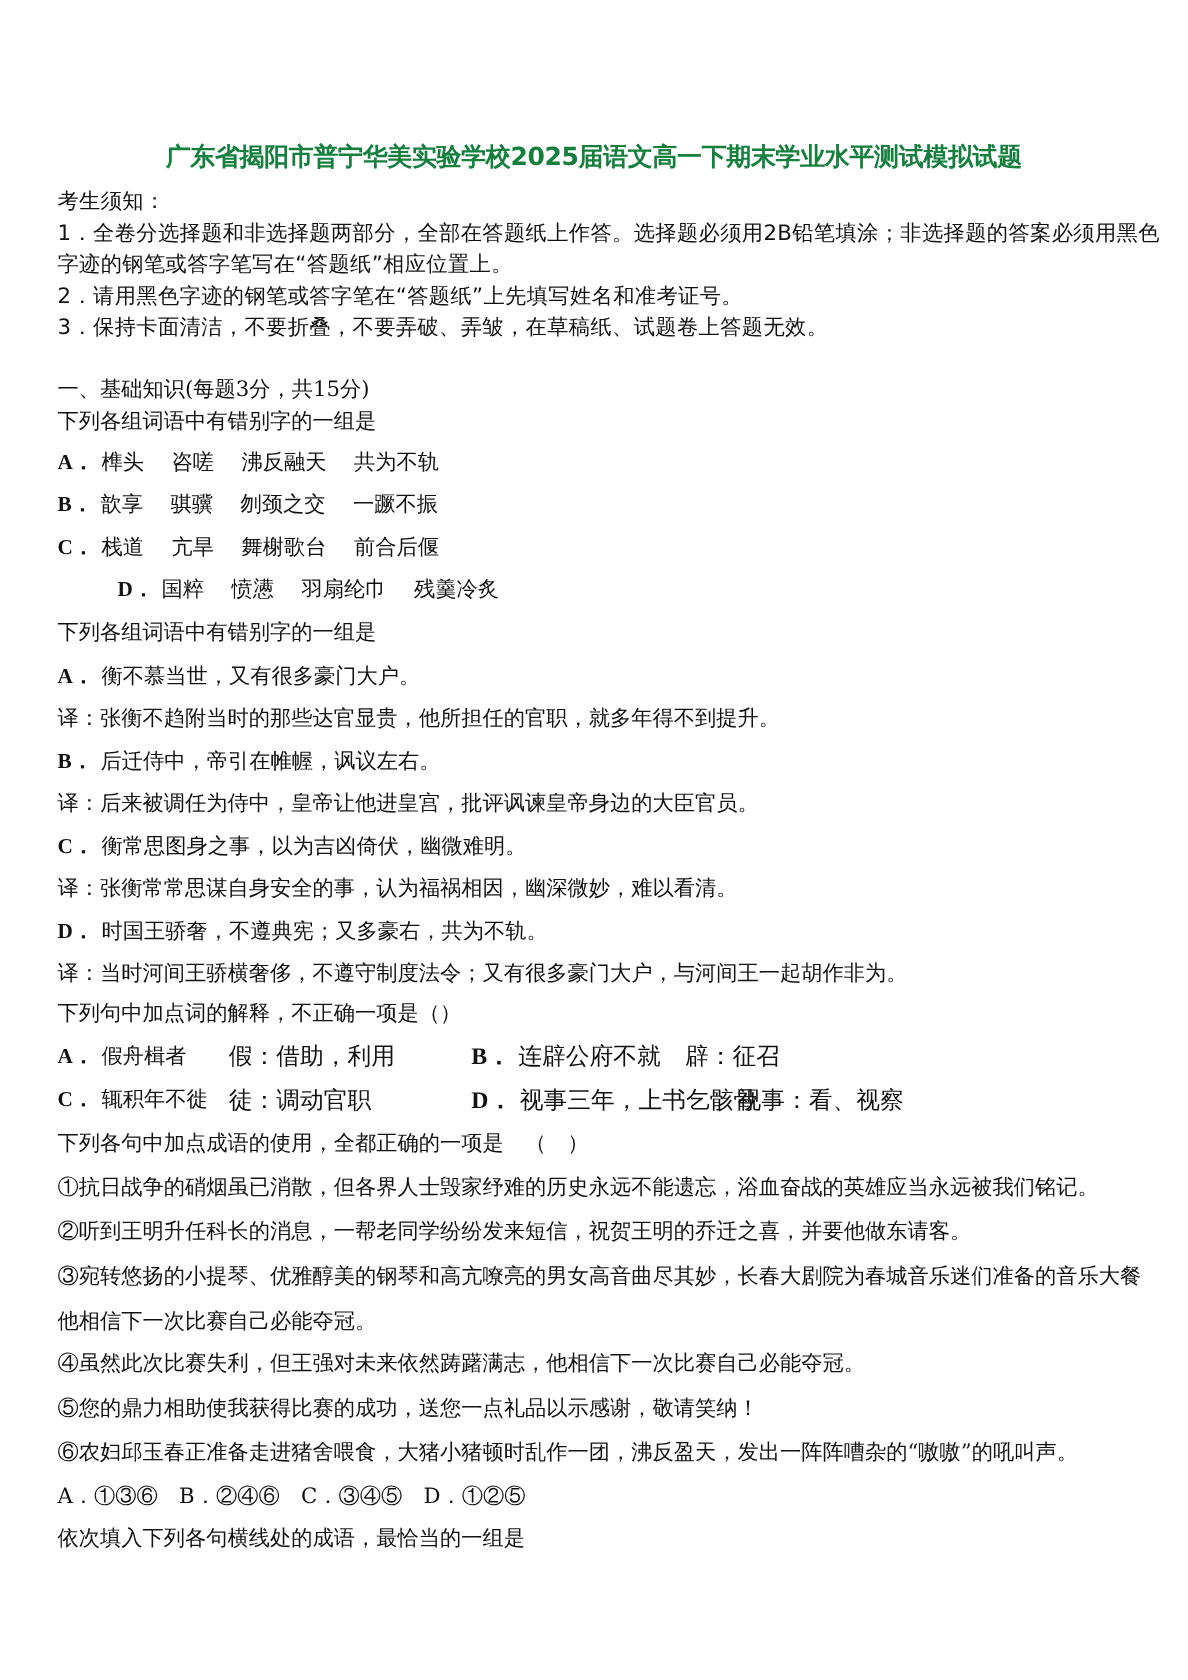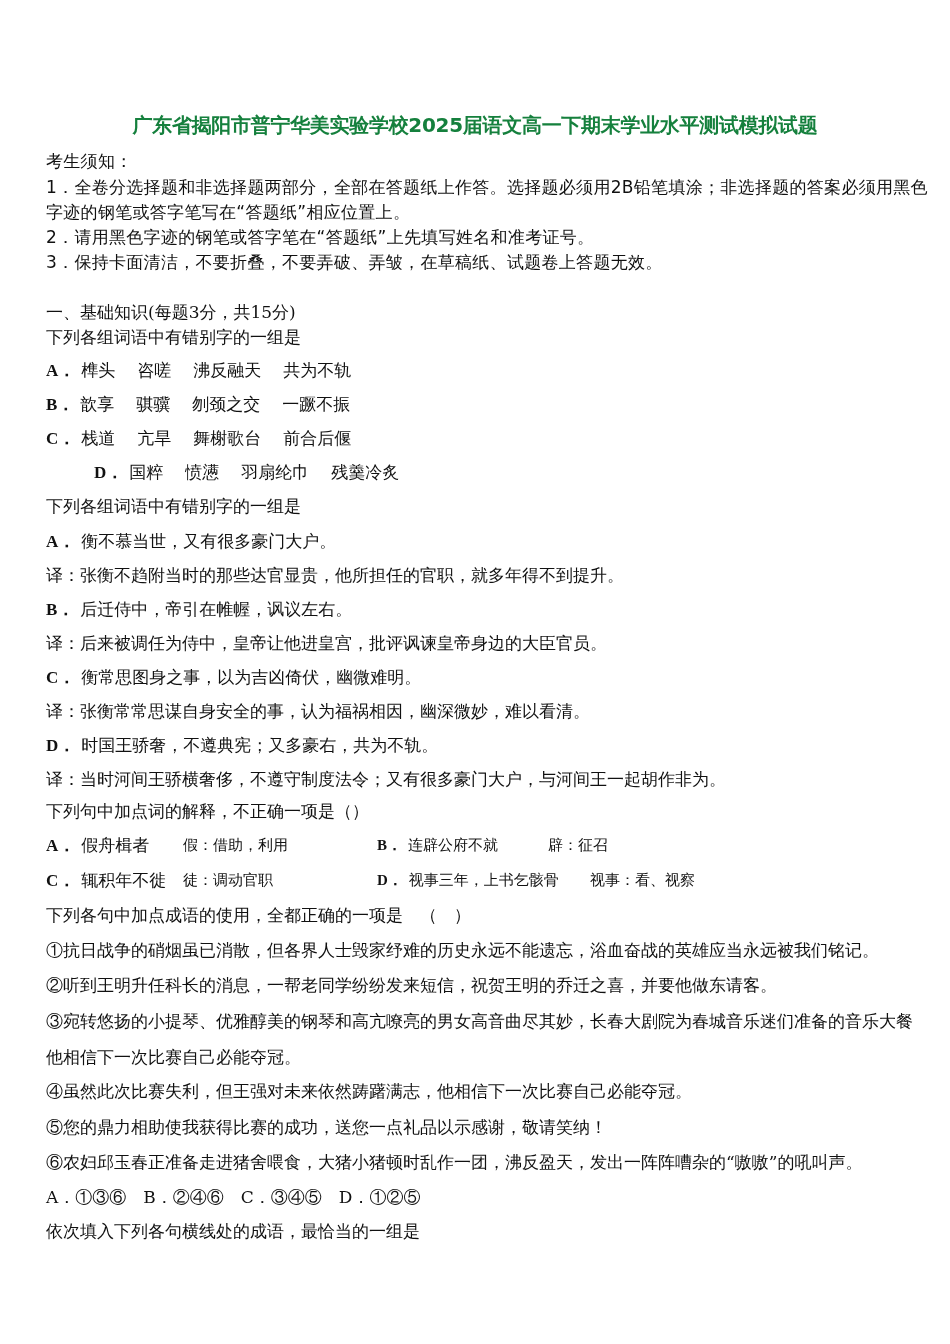--- a/index.html
+++ b/index.html
@@ -48,21 +48,21 @@
     }
     .opt-letter {
       font-family: "Liberation Serif", "DejaVu Serif", serif;
       font-weight: bold;
       margin-right: 6px;
     }
     .gap { display: inline-block; width: 22px; }
     .col2 {
       position: absolute;
       white-space: nowrap;
-      font-size: 15px;
+      font-size: 19px;
       line-height: 20px;
     }
   </style>
 </head>
 <body>
 
 <div class="page">
 
   <div class="title">广东省揭阳市普宁华美实验学校2025届语文高一下期末学业水平测试模拟试题</div>
 

